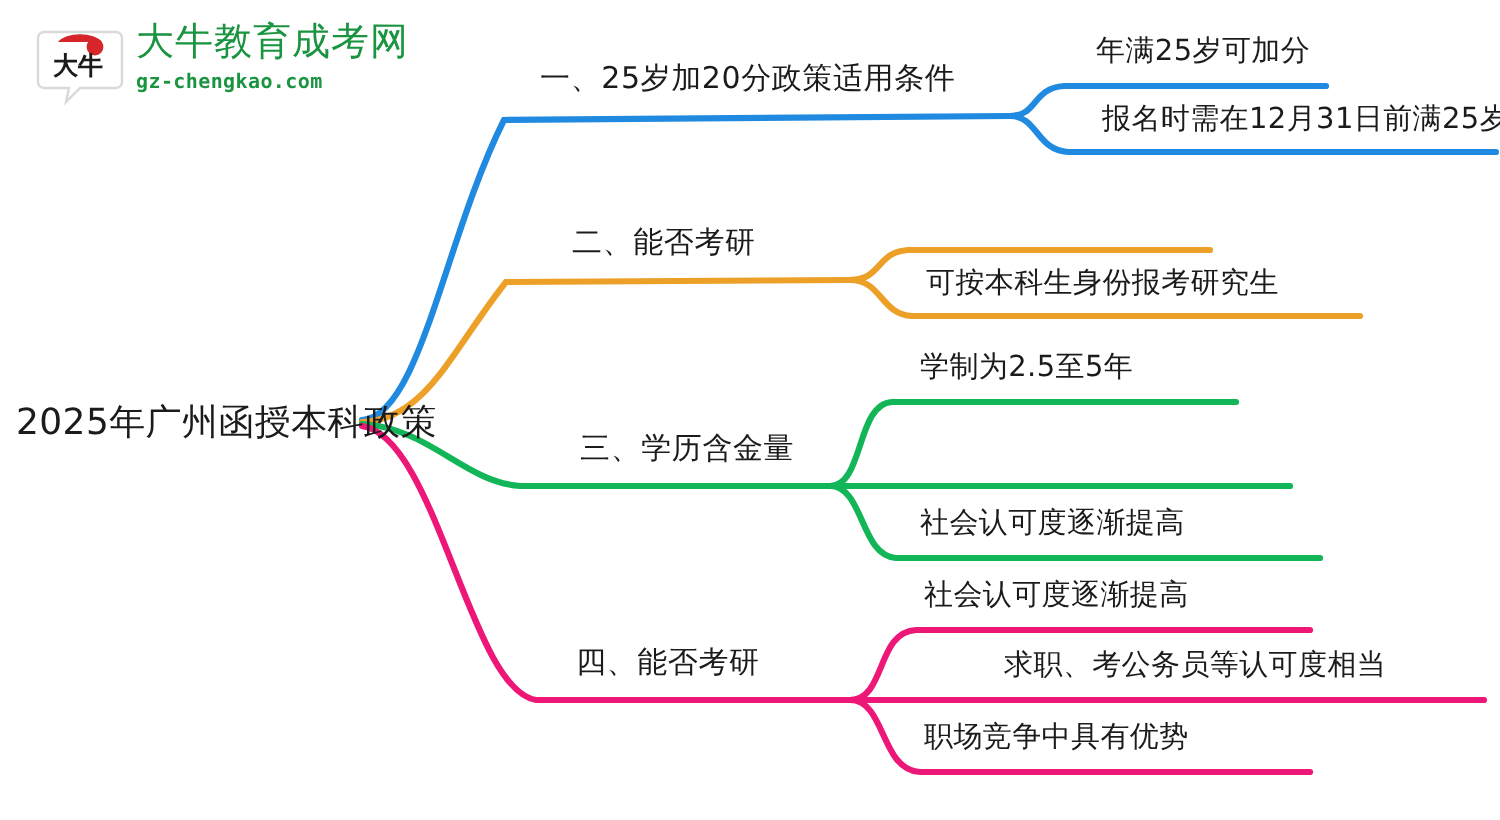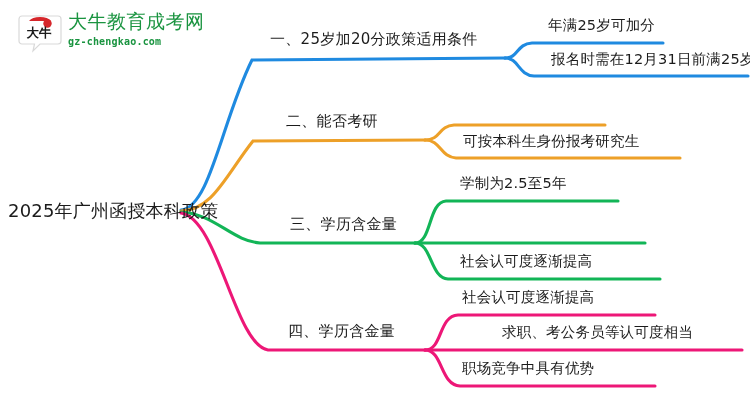--- a/index.html
+++ b/index.html
@@ -133,18 +133,18 @@
   <div class="node leaf" style="left:548px; top:16px;">年满25岁可加分</div>
   <div class="node leaf" style="left:551px; top:50px;">报名时需在12月31日前满25岁</div>
 
   <div class="node topic" style="left:286px; top:112px;">二、能否考研</div>
   <div class="node leaf" style="left:463px; top:132px;">可按本科生身份报考研究生</div>
 
   <div class="node topic" style="left:290px; top:215px;">三、学历含金量</div>
   <div class="node leaf" style="left:460px; top:174px;">学制为2.5至5年</div>
   <div class="node leaf" style="left:460px; top:252px;">社会认可度逐渐提高</div>
 
-  <div class="node topic" style="left:288px; top:322px;">四、学历含金量</div>
+  <div class="node topic" style="left:288px; top:322px;">四、能否考研</div>
   <div class="node leaf" style="left:462px; top:288px;">社会认可度逐渐提高</div>
   <div class="node leaf" style="left:482px; top:323px;margin-left:20px;">求职、考公务员等认可度相当</div>
   <div class="node leaf" style="left:462px; top:359px;">职场竞争中具有优势</div>
 
 </div>
 
 </body></html>

